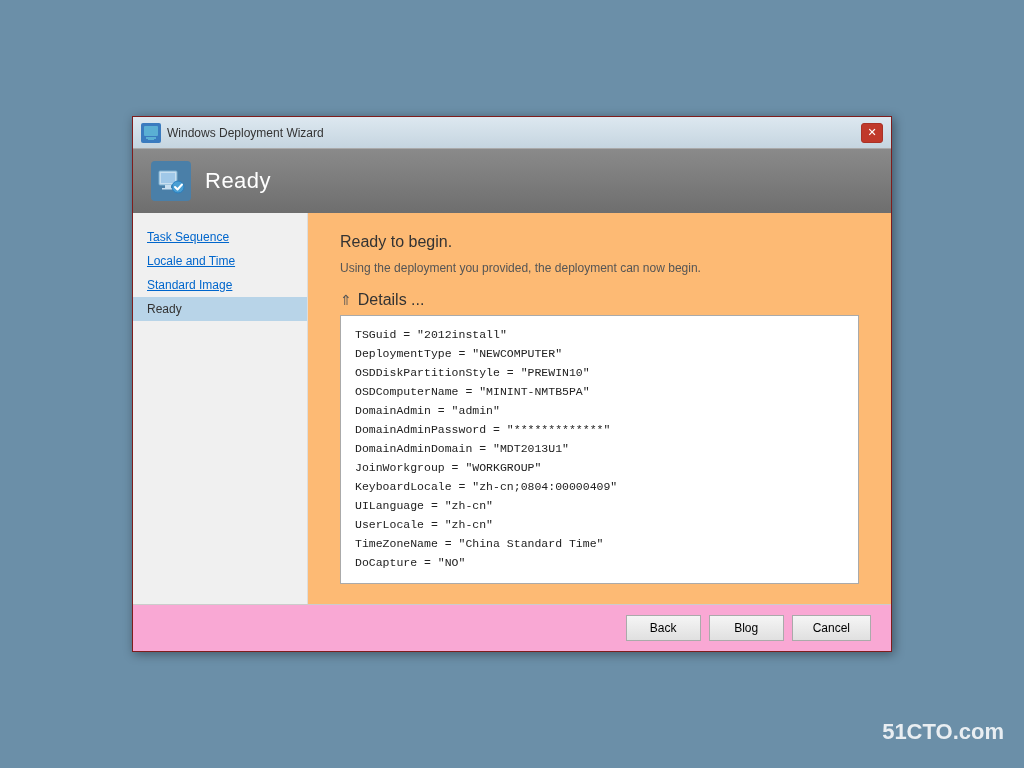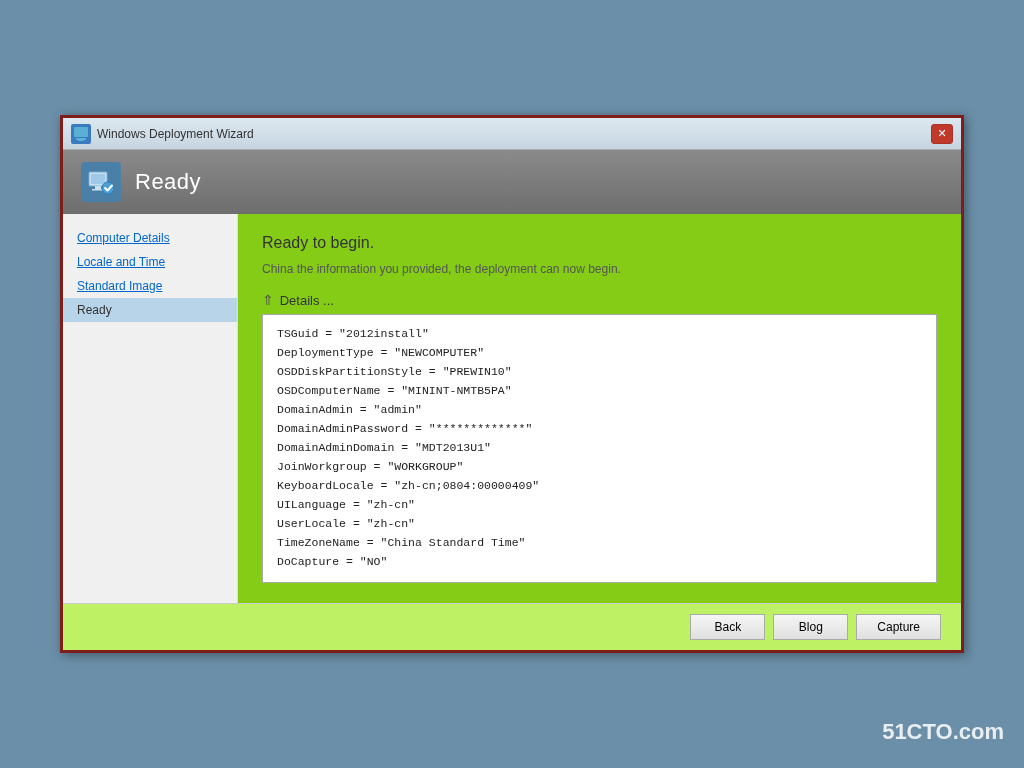--- a/index.html
+++ b/index.html
@@ -22,23 +22,23 @@
       color: white;
       font-size: 18px;
       font-weight: bold;
       opacity: 0.85;
       text-align: right;
       line-height: 1.4;
     }
     .watermark .site { font-size: 22px; margin-top: 26px; }
 
     .window {
-      width: 904px;
+      width: 760px;
       background: #f0f0f0;
-      border: 3px solid #7f1d1d;
+      border: 1px solid #7f1d1d;
       box-shadow: 2px 2px 10px rgba(0,0,0,0.4);
       display: flex;
       flex-direction: column;
     }
 
     .title-bar {
       background: linear-gradient(to bottom, #dde8f0, #c5d5e0);
       display: flex;
       align-items: center;
       padding: 5px 8px;
@@ -138,22 +138,22 @@
 
     .sidebar-item.active {
       background: #b8d4e8;
       color: #333;
       text-decoration: none;
       cursor: default;
     }
 
     .main-panel {
       flex: 1;
-      padding: 20px 24px;
-      background: #84cc16;
+      padding: 20px 32px;
+      background: #fdba74;
     }
 
     .main-title {
       font-size: 16px;
       color: #333;
       margin-bottom: 10px;
       font-weight: normal;
     }
 
     .main-subtitle {
@@ -169,37 +169,37 @@
       cursor: pointer;
     }
 
     .details-arrow {
       color: #555;
       margin-right: 6px;
       font-size: 14px;
     }
 
     .details-label {
-      font-size: 13px;
+      font-size: 16px;
       color: #333;
     }
 
     .details-box {
       border: 1px solid #aaa;
       background: white;
       padding: 10px 14px;
       font-family: 'Courier New', Courier, monospace;
       font-size: 11.5px;
       color: #222;
       line-height: 1.65;
       min-height: 220px;
     }
 
     .footer {
-      background: #bef264;
+      background: #f9a8d4;
       border-top: 1px solid #ccc;
       padding: 10px 20px;
       display: flex;
       justify-content: flex-end;
       gap: 8px;
     }
 
     .btn {
       padding: 5px 20px;
       font-size: 12px;
@@ -237,29 +237,29 @@
         <circle cx="21" cy="20" r="6" fill="#4a9fd4" stroke="#2a7fbf" stroke-width="1"></circle>
         <path d="M18 20 L20.5 22.5 L25 17.5" stroke="white" stroke-width="2" fill="none" stroke-linecap="round" stroke-linejoin="round"></path>
       </svg>
     </div>
     <span class="header-title">Ready</span>
   </div>
 
   <div class="content-area">
 
     <div class="sidebar">
-      <div class="sidebar-item">Computer Details</div>
+      <div class="sidebar-item">Task Sequence</div>
       <div class="sidebar-item">Locale and Time</div>
       <div class="sidebar-item">Standard Image</div>
       <div class="sidebar-item active">Ready</div>
     </div>
 
     <div class="main-panel">
       <div class="main-title">Ready to begin.</div>
-      <div class="main-subtitle">China the information you provided, the deployment can now begin.</div>
+      <div class="main-subtitle">Using the deployment you provided, the deployment can now begin.</div>
 
       <div class="details-header">
         <span class="details-arrow">⇑</span>
         <span class="details-label">Details ...</span>
       </div>
 
       <div class="details-box" id="details-content">
           <div>TSGuid = "2012install"</div>
           <div>DeploymentType = "NEWCOMPUTER"</div>
           <div>OSDDiskPartitionStyle = "PREWIN10"</div>
@@ -273,19 +273,19 @@
           <div>UserLocale = "zh-cn"</div>
           <div>TimeZoneName = "China Standard Time"</div>
           <div>DoCapture = "NO"</div>
         </div>
     </div>
   </div>
 
   <div class="footer">
     <button class="btn">Back</button>
     <button class="btn">Blog</button>
-    <button class="btn">Capture</button>
+    <button class="btn">Cancel</button>
   </div>
 </div>
 
 <div class="watermark">
   <div class="site">51CTO.com</div>
 </div>
 
 </body></html>

